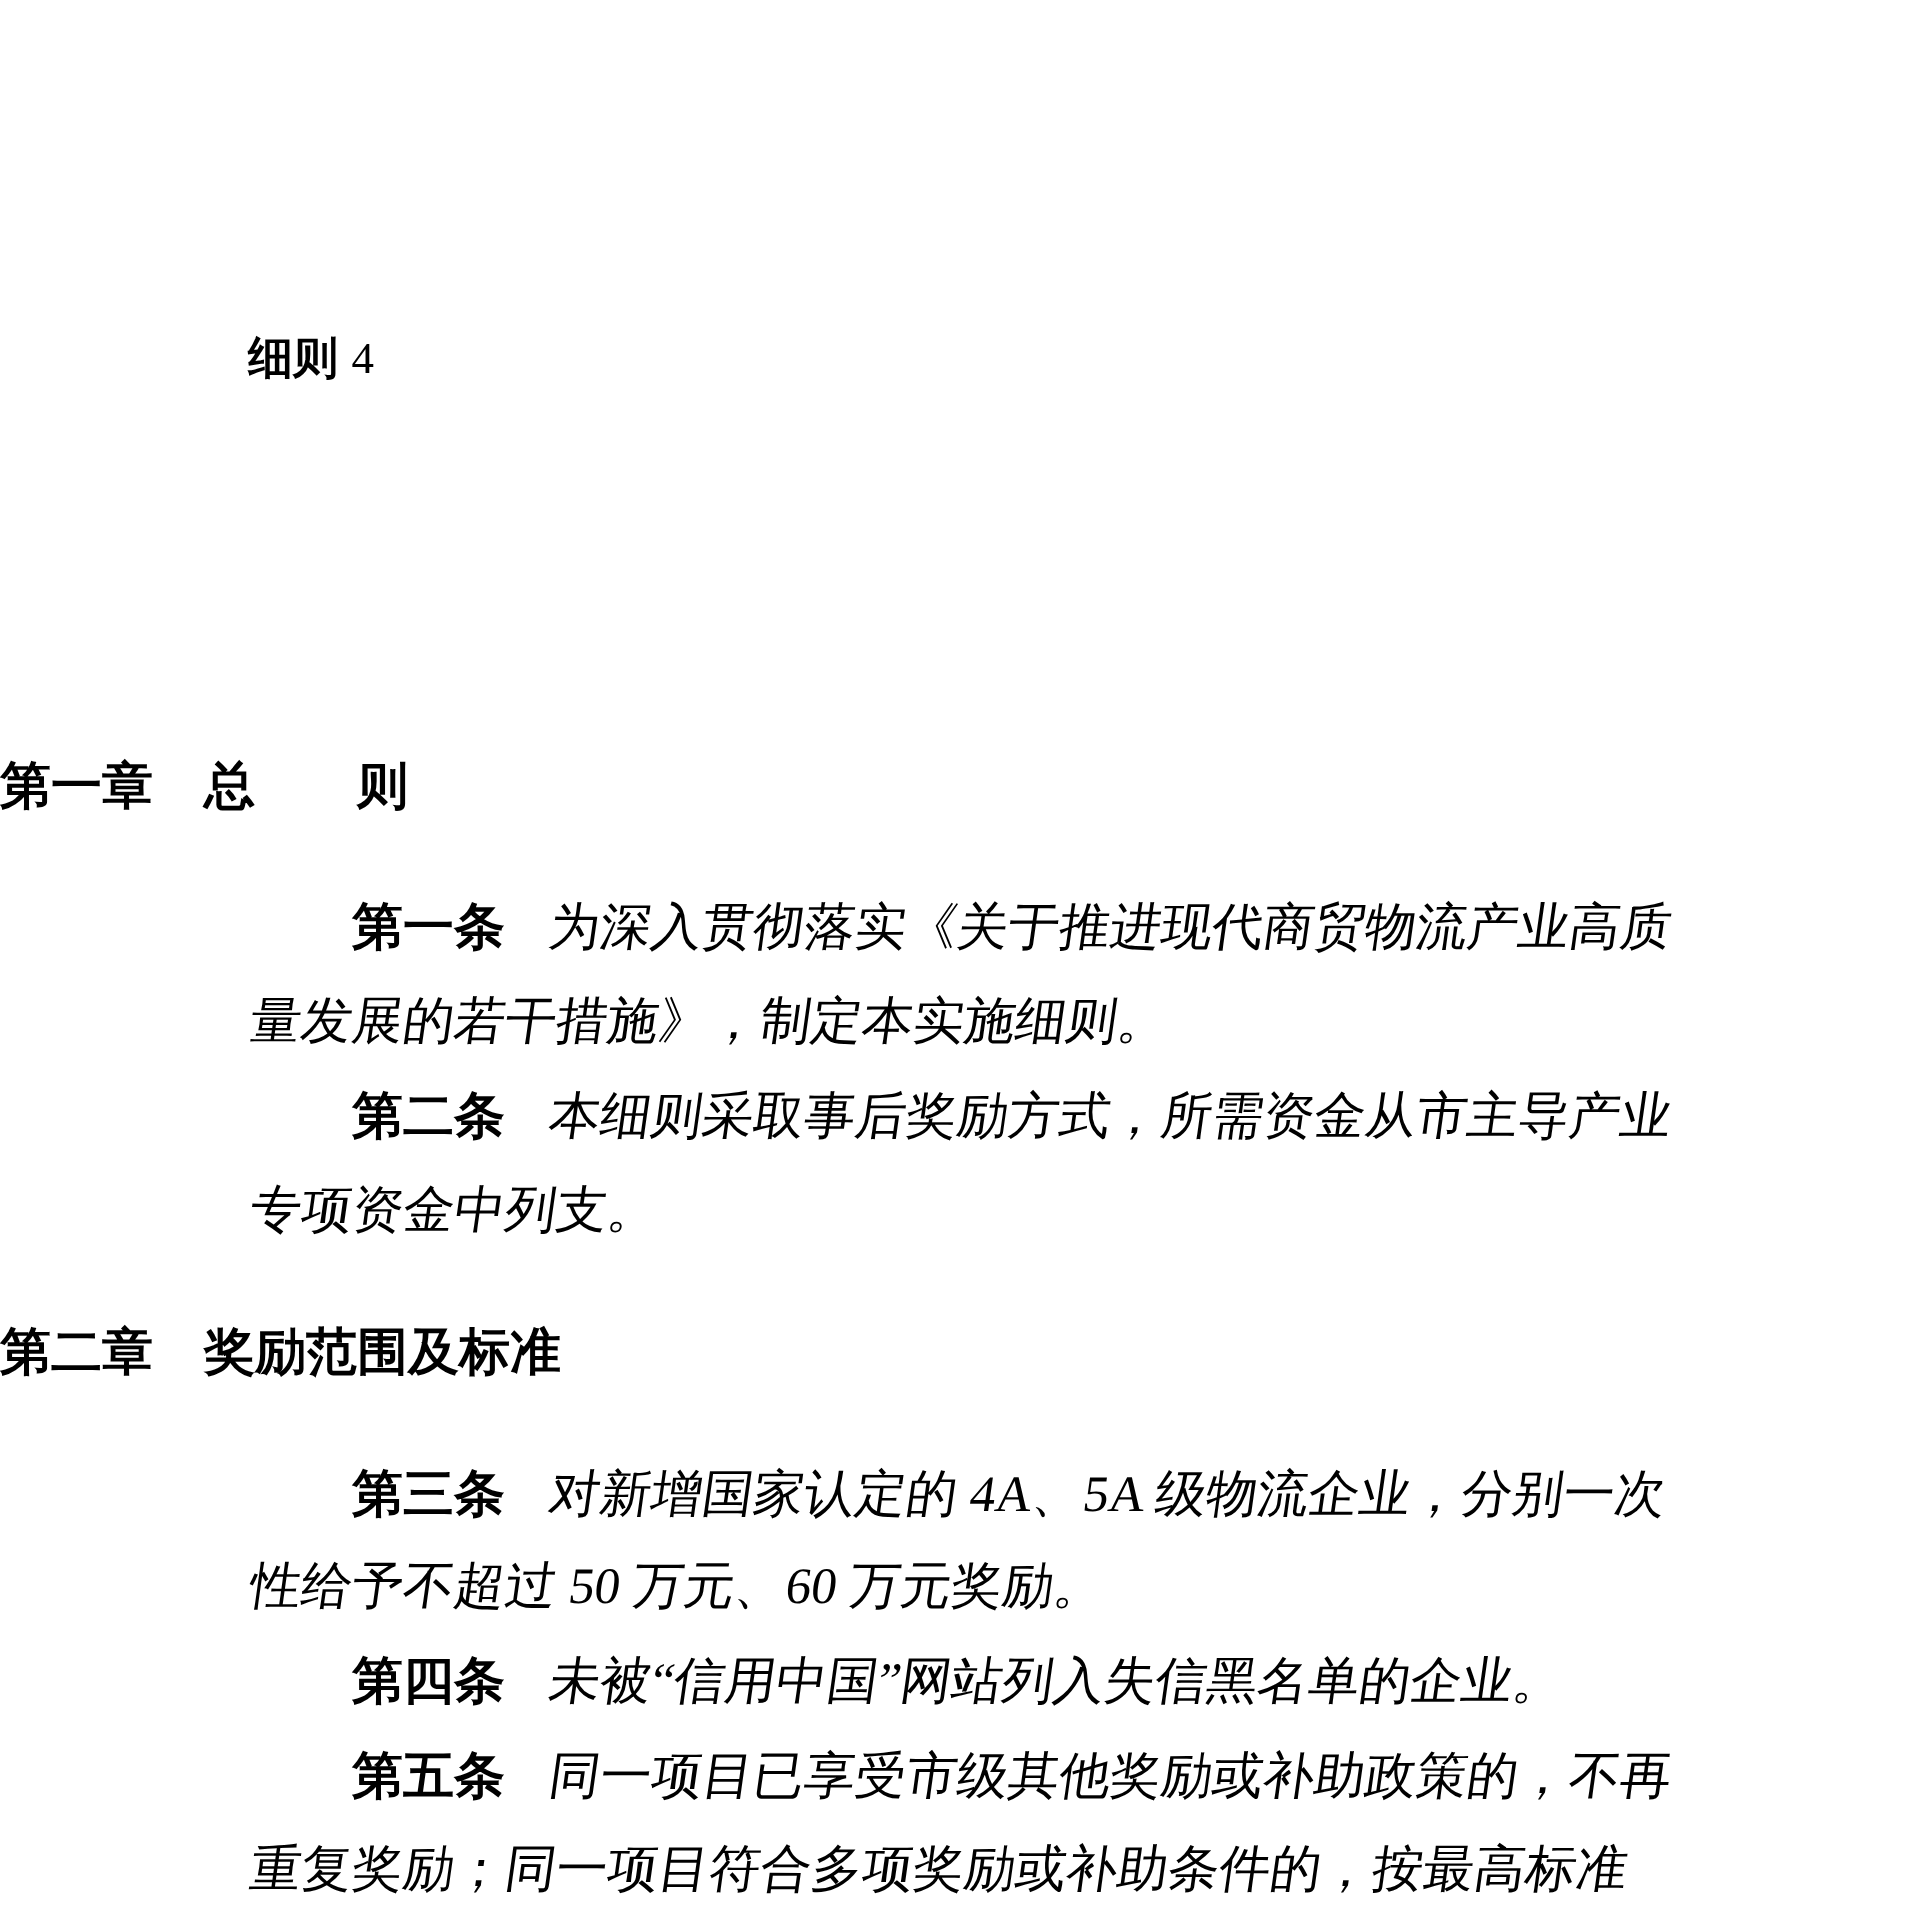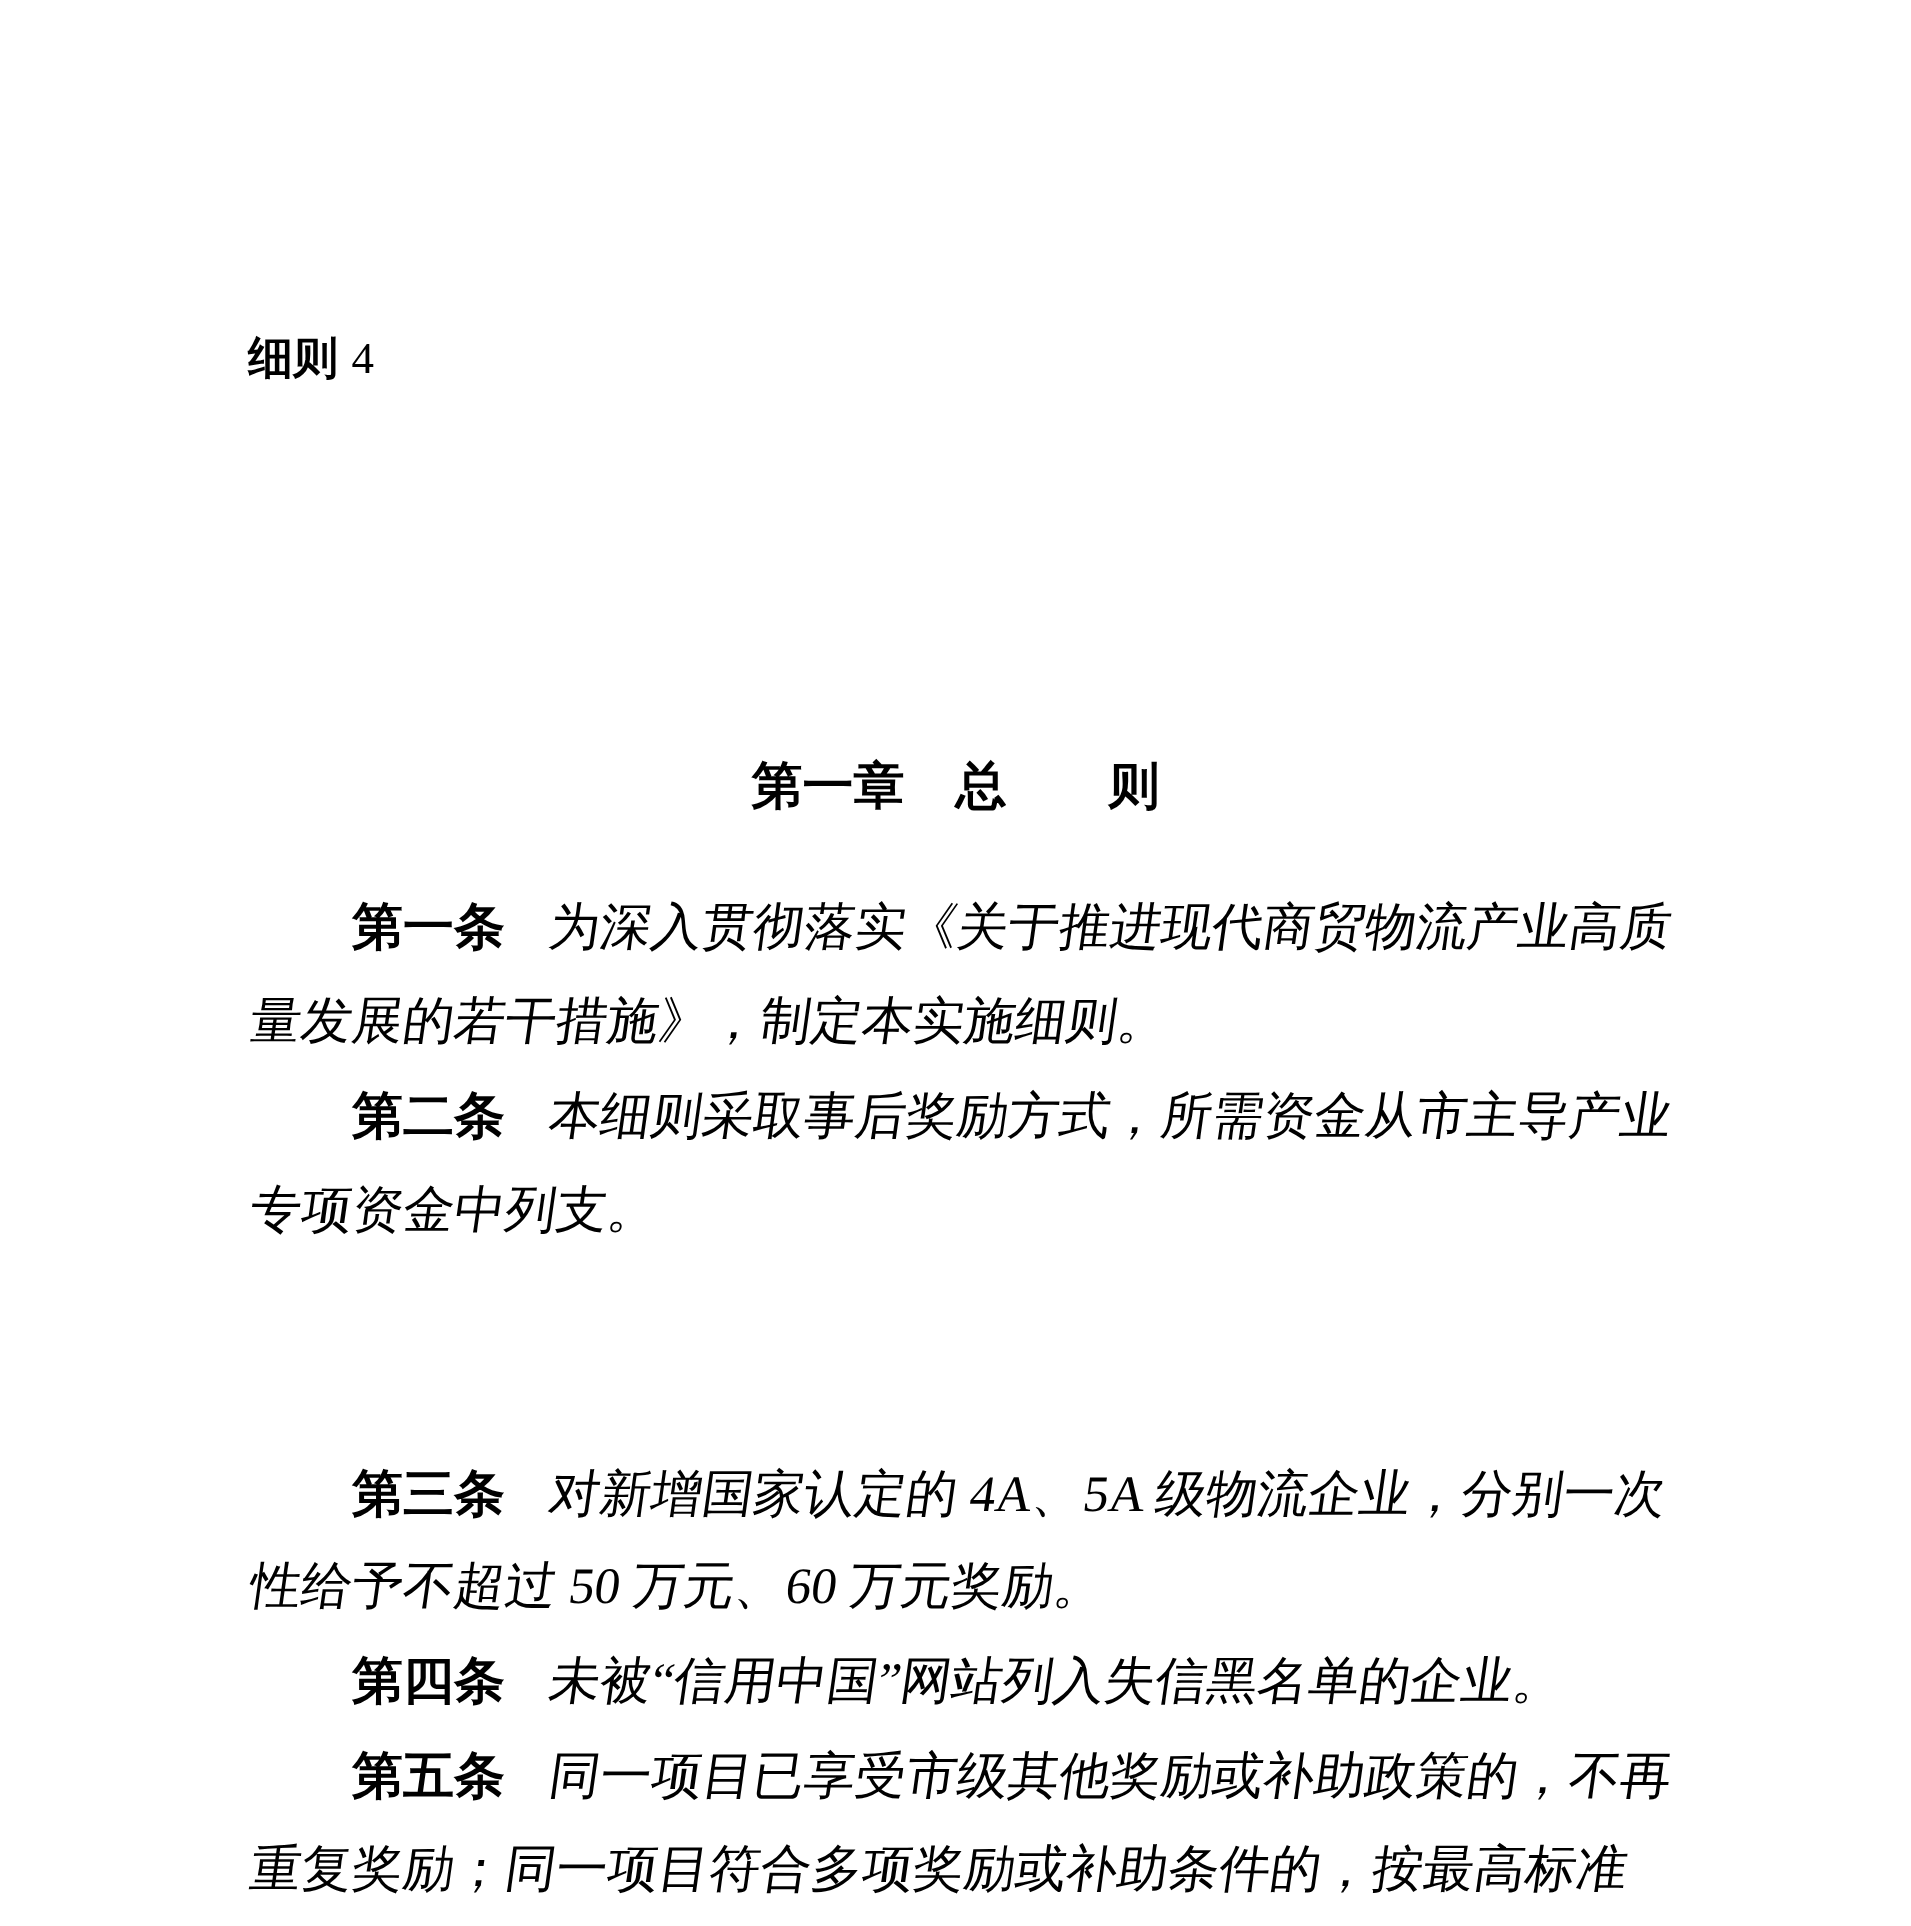--- a/index.html
+++ b/index.html
@@ -46,21 +46,20 @@
     letter-spacing: 3.9px;
     line-height: 1;
     font-family: "Liberation Serif", "DejaVu Serif", serif;
     white-space: nowrap;
   }
   
   .chapter {
     position: absolute;
     left: 0;
     width: 1911px;
-    text-align: center;
     font-size: 51px;
     font-weight: 700;
     line-height: 1;
     font-family: "Liberation Sans", "DejaVu Sans", sans-serif;
     white-space: nowrap;
   }
   .chapter.c1 { top: 760px; }
   .chapter.c2 { top: 1326px; }
   
   .line {
@@ -113,20 +112,21 @@
     <span class="btxt">量发展的若干措施》，制定本实施细则。</span>
   </div>
 
   <div class="line indent l-p2a">
     <span class="lead">第二条</span><span class="btxt">本细则采取事后奖励方式，所需资金从市主导产业</span>
   </div>
   <div class="line l-p2b">
     <span class="btxt">专项资金中列支。</span>
   </div>
 
+  <div class="chapter c2">第二章　奖励范围及标准</div>
 
   <div class="line indent l-p3a">
     <span class="lead">第三条</span><span class="btxt">对新增国家认定的 4A、5A 级物流企业，分别一次</span>
   </div>
   <div class="line l-p3b">
     <span class="btxt">性给予不超过 50 万元、60 万元奖励。</span>
   </div>
 
   <div class="line indent l-p4a">
     <span class="lead">第四条</span><span class="btxt">未被“信用中国”网站列入失信黑名单的企业。</span>

